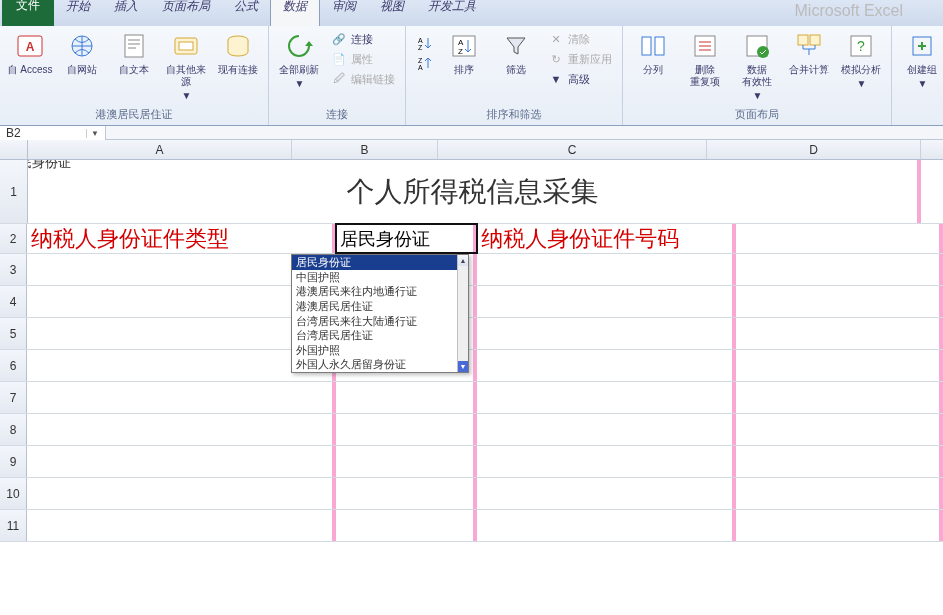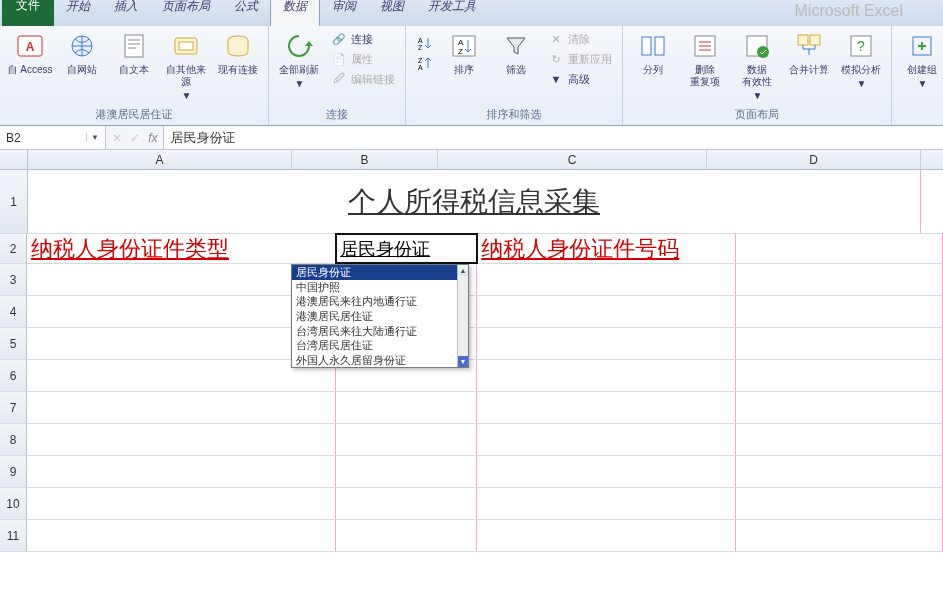--- a/index.html
+++ b/index.html
@@ -22,36 +22,36 @@
 .group-label { text-align:center; font-size:11px; color:#5a6b8c; padding:2px 0 3px; }
 .big-btn { display:flex; flex-direction:column; align-items:center; width:48px; padding:2px 0; cursor:pointer; }
 .big-btn .ic { width:32px; height:32px; display:flex; align-items:center; justify-content:center; }
 .big-btn span { font-size:10px; text-align:center; line-height:1.2; margin-top:2px; color:#3b3b6b; }
 .small-col { display:flex; flex-direction:column; gap:2px; padding-top:2px; }
 .small-btn { display:flex; align-items:center; gap:4px; padding:1px 4px; cursor:pointer; font-size:11px; color:#3b3b6b; white-space:nowrap; }
 .small-btn .mic { width:16px; height:16px; display:inline-flex; align-items:center; justify-content:center; }
 .dd { font-size:8px; color:#555; margin-left:1px; }
 
 
-.fx-bar { display:flex; align-items:stretch; height:24px; border-bottom:1px solid #bcc7d8; background:#f4f6fa; }
+.fx-bar { display:flex; align-items:stretch; height:14px; border-bottom:1px solid #bcc7d8; background:#f4f6fa;flex-direction:column; }
 .name-box { width:106px; border-right:1px solid #bcc7d8; display:flex; align-items:center; padding:0 6px; background:#fff; font-size:12px; justify-content:space-between; }
 .name-box .dd { border-left:1px solid #ccc; padding-left:4px; }
 .fx-icons { display:flex; align-items:center; padding:0 6px; gap:8px; border-right:1px solid #bcc7d8; color:#888; }
 .fx-input { flex:1; display:flex; align-items:center; padding:0 6px; background:#fff; font-size:13px; }
 
 
 .grid-wrap { position:relative; }
 .col-headers { display:flex; height:20px; background:linear-gradient(#f3f6fb,#e4e9f1); border-bottom:1px solid #b5c0d0; }
 .corner { width:28px; border-right:1px solid #b5c0d0; background:linear-gradient(#f3f6fb,#e4e9f1); }
 .ch { border-right:1px solid #c9d2de; display:flex; align-items:center; justify-content:center; font-size:12px; color:#333; }
 .ch.A{width:264px}.ch.B{width:146px}.ch.C{width:269px}.ch.D{width:214px}
 
 .row { display:flex; border-bottom:1px solid #d4d9e2; }
 .rh { width:28px; background:linear-gradient(#f3f6fb,#e4e9f1); border-right:1px solid #b5c0d0; display:flex; align-items:center; justify-content:center; font-size:12px; color:#333; }
-.cell { border-right:1px solid #f9a8d4; display:flex; align-items:center; padding:0 4px; font-size:12px; overflow:hidden;text-decoration:underline; }
+.cell { border-right:4px solid #f9a8d4; display:flex; align-items:center; padding:0 4px; font-size:12px; overflow:hidden; }
 .cA{width:320px}.cB{width:146px}.cC{width:268px}.cD{width:214px}
 
 .row.r1{height:64px}.row.r2{height:30px}
 .row.rn{height:32px}
 
 .title-cell { font-family: "SimSun", serif; font-size:28px; justify-content:center; }
 .red-label { font-family: "SimSun", serif; font-size:22px; color:#d40000; }
 
 .cell.selected { outline:2px solid #111; outline-offset:-1px; position:relative; }
 
@@ -402,19 +402,20 @@
       <div class="cell cD"></div>
     </div>
 
   <div class="dv-list">
     <div class="dv-item sel">居民身份证</div>
     <div class="dv-item">中国护照</div>
     <div class="dv-item">港澳居民来往内地通行证</div>
     <div class="dv-item">港澳居民居住证</div>
     <div class="dv-item">台湾居民来往大陆通行证</div>
     <div class="dv-item">台湾居民居住证</div>
+    <div class="dv-item">外国护照</div>
     <div class="dv-item">外国人永久居留身份证</div>
     <div class="scroll-track">
       <div class="scroll-up">▲</div>
       <div class="scroll-dn">▼</div>
     </div>
   </div>
 </div>
 
 </body></html>

